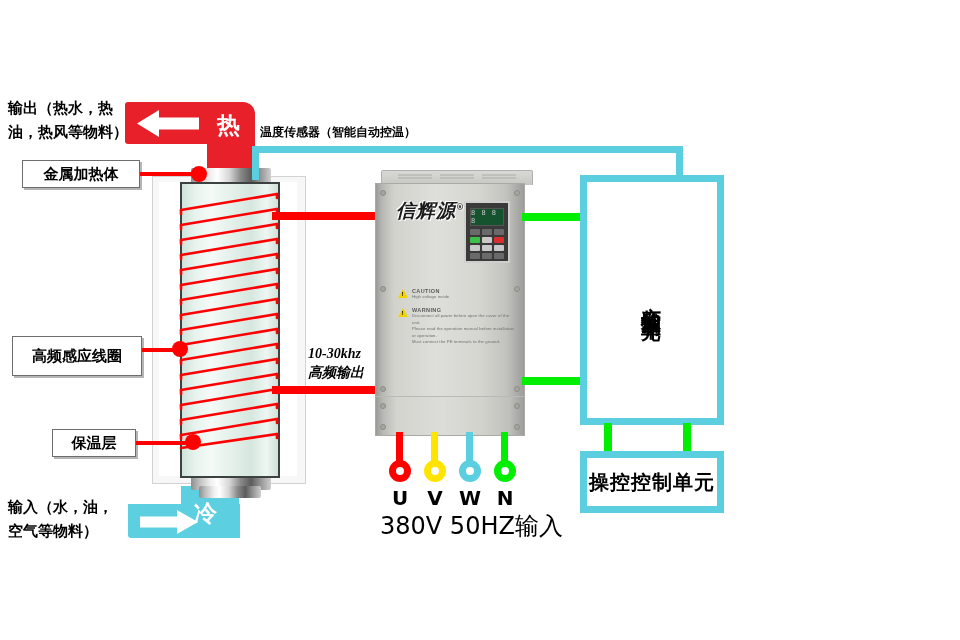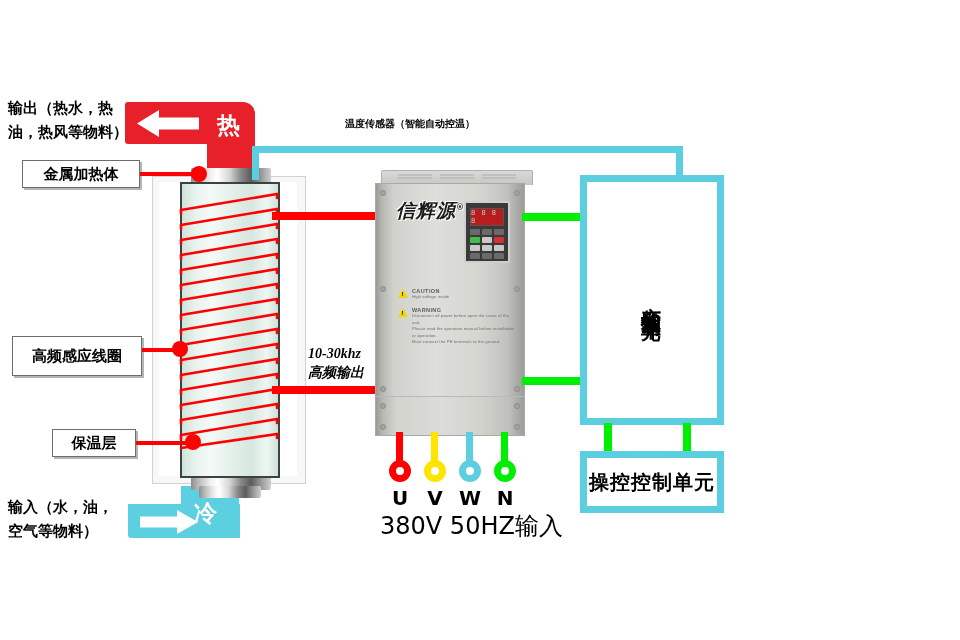--- a/index.html
+++ b/index.html
@@ -57,21 +57,21 @@
              border:1px solid #a9a9a5;border-top:1px solid #b9b9b5;}
   .inv-screw{position:absolute;width:4px;height:4px;border-radius:50%;
              background:#a5a5a0;border:1px solid #8d8d88;}
 
   .logo{font-family:"DejaVu Sans",sans-serif;font-weight:bold;font-size:19px;
         color:#1a1a1a;letter-spacing:1px;
         text-shadow:0 0 1px #fff,1px 1px 0 #ffffff,-1px -1px 0 #ffffff;}
   .logo-sup{font-size:8px;vertical-align:super;}
 
   .keypad{background:#3a3a3a;border:2px solid #cfcfcc;border-radius:2px;}
-  .kp-screen{background:#b91c1c;border:1px solid #555;margin:5px 4px 3px 4px;height:16px;
+  .kp-screen{background:#14532d;border:1px solid #555;margin:5px 4px 3px 4px;height:16px;
              display:flex;align-items:center;justify-content:center;}
   .kp-seg{color:#c9c9c9;font-family:"DejaVu Sans Mono",monospace;font-size:7px;letter-spacing:1px;}
   .kp-rows{padding:0 4px 4px 4px;}
   .kp-row{display:flex;gap:2px;margin-bottom:2px;}
   .kp-key{flex:1;height:6px;background:#c9c9c9;border-radius:1px;}
   .kp-key.green{background:#3fc04a;}
   .kp-key.red{background:#d83030;}
   .kp-key.dark{background:#6a6a6a;}
 
   .warn-block{position:absolute;font-family:"Liberation Sans",sans-serif;color:#4a4a4a;}
@@ -105,21 +105,21 @@
 </style>
 </head>
 <body>
 
 <div class="abs cnlabel" style="left:8px;top:96px;width:170px;">输出（热水，热
 油，热风等物料）</div>
 
 <div class="abs cnlabel" style="left:8px;top:495px;width:170px;">输入（水，油，
 空气等物料）</div>
 
-<div class="abs cnlabel" style="left:260px;top:112px;width:300px;font-size:10px;text-align:center;">温度传感器（智能自动控温）</div>
+<div class="abs cnlabel" style="left:260px;top:120px;width:300px;font-size:12px;">温度传感器（智能自动控温）</div>
 
 <div class="abs smalltext" style="left:308px;top:344px;width:110px;font-style:italic;">10-30khz
 高频输出</div>
 
 <div class="abs" style="left:125px;top:102px;width:130px;height:72px;">
 
   <div class="abs pipe-hot" style="left:0;top:0;width:112px;height:42px;border-radius:3px 0 0 3px;"></div>
 
   <div class="abs pipe-hot" style="left:82px;top:0;width:48px;height:72px;border-radius:0 12px 0 0;"></div>
 

